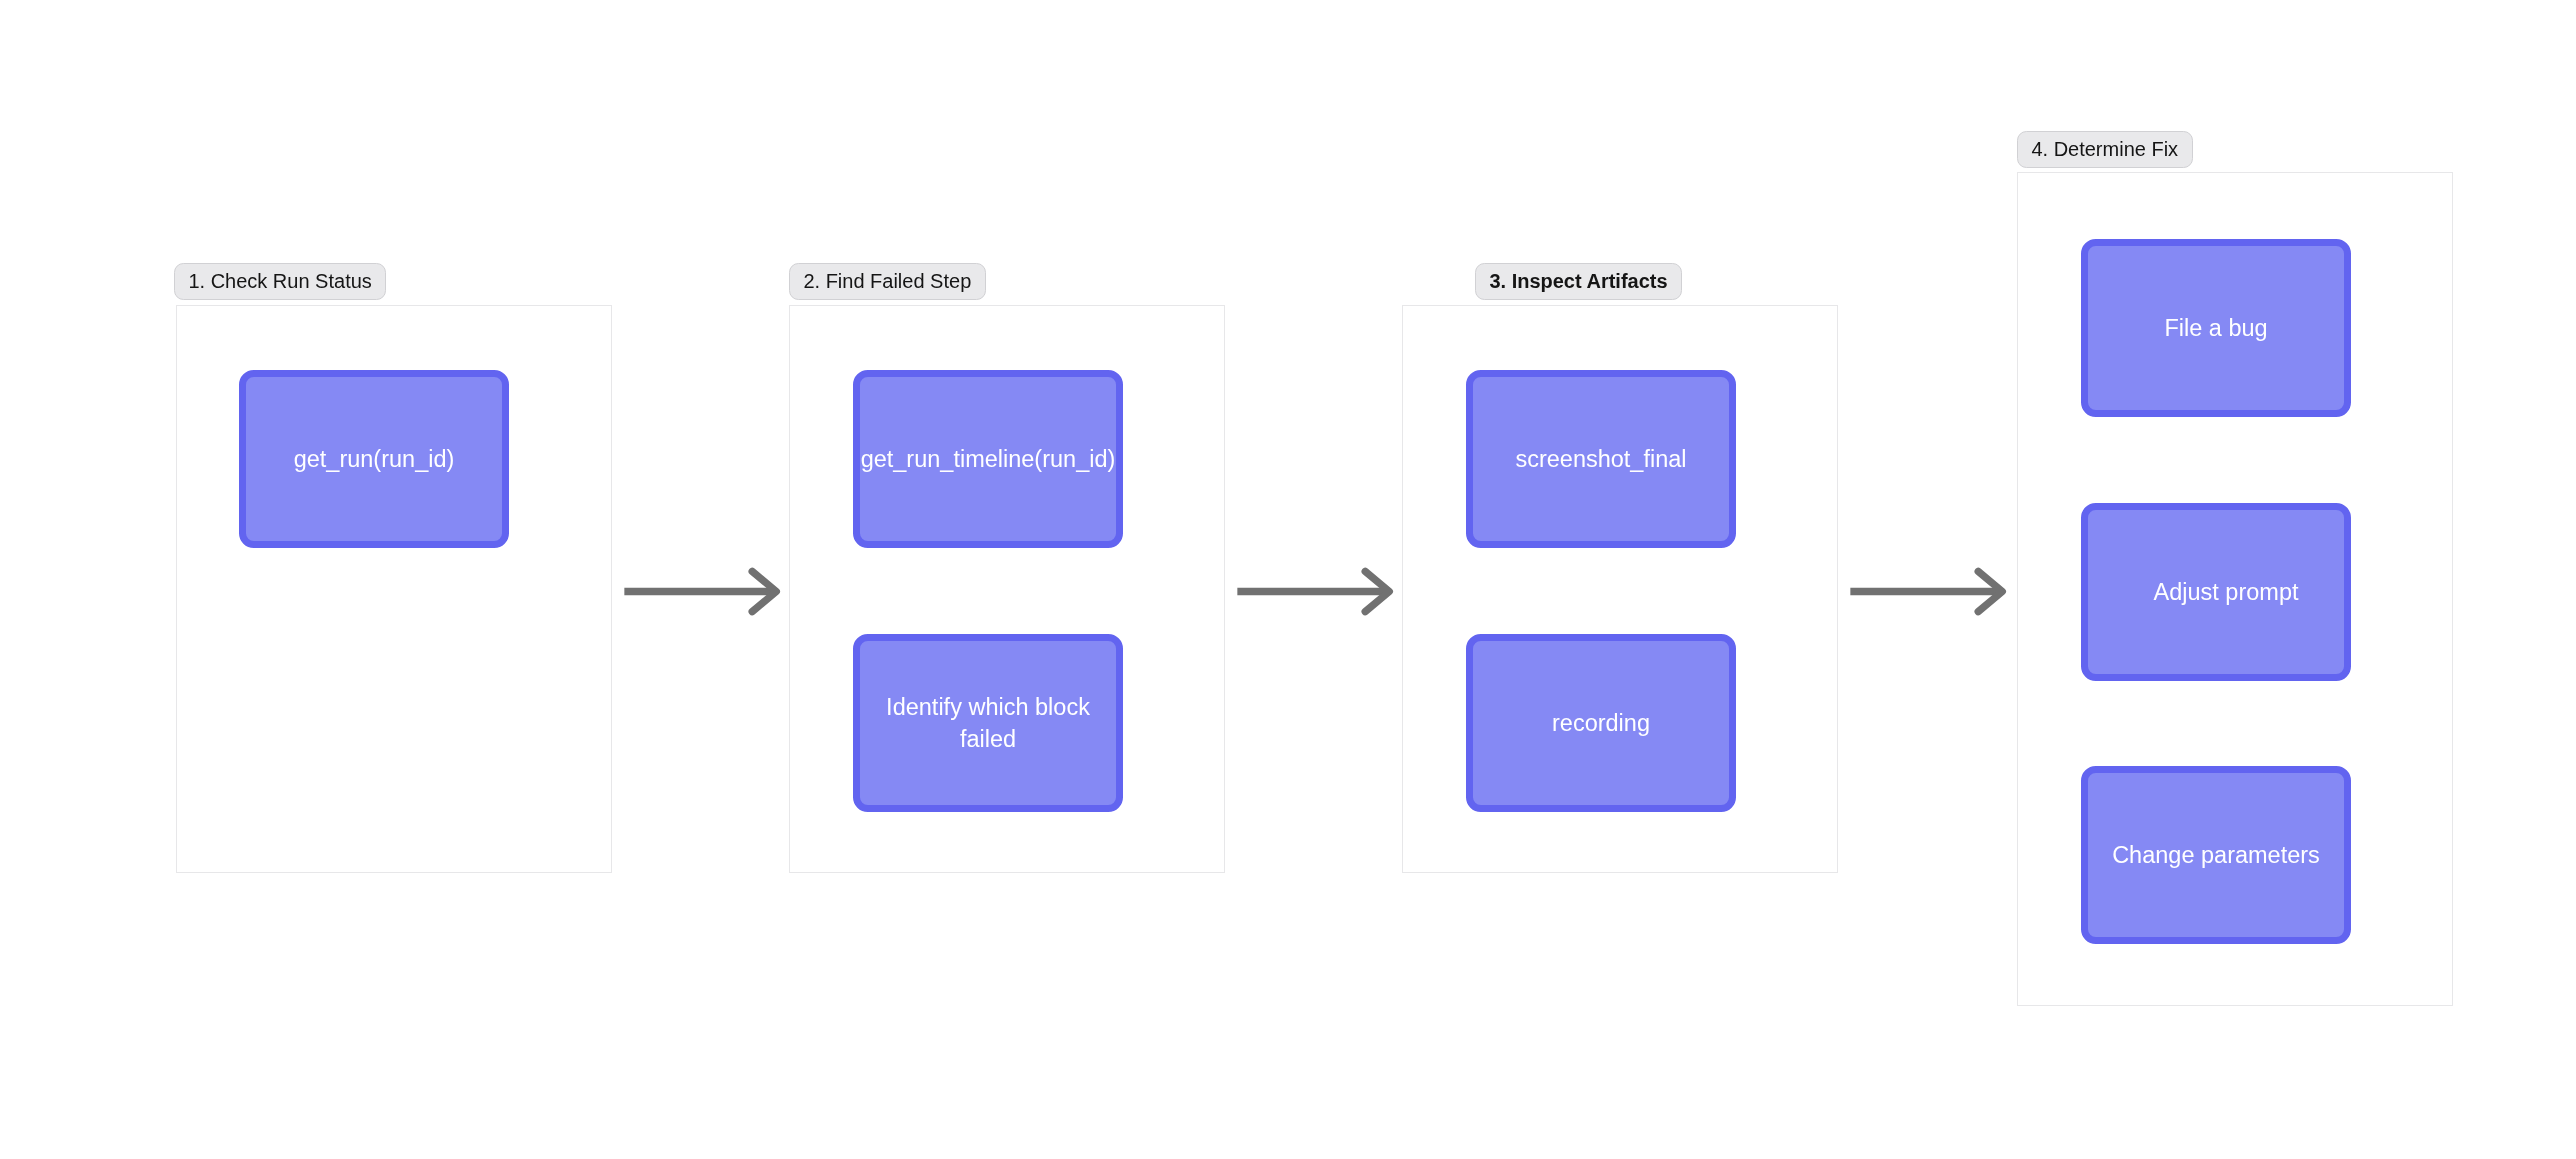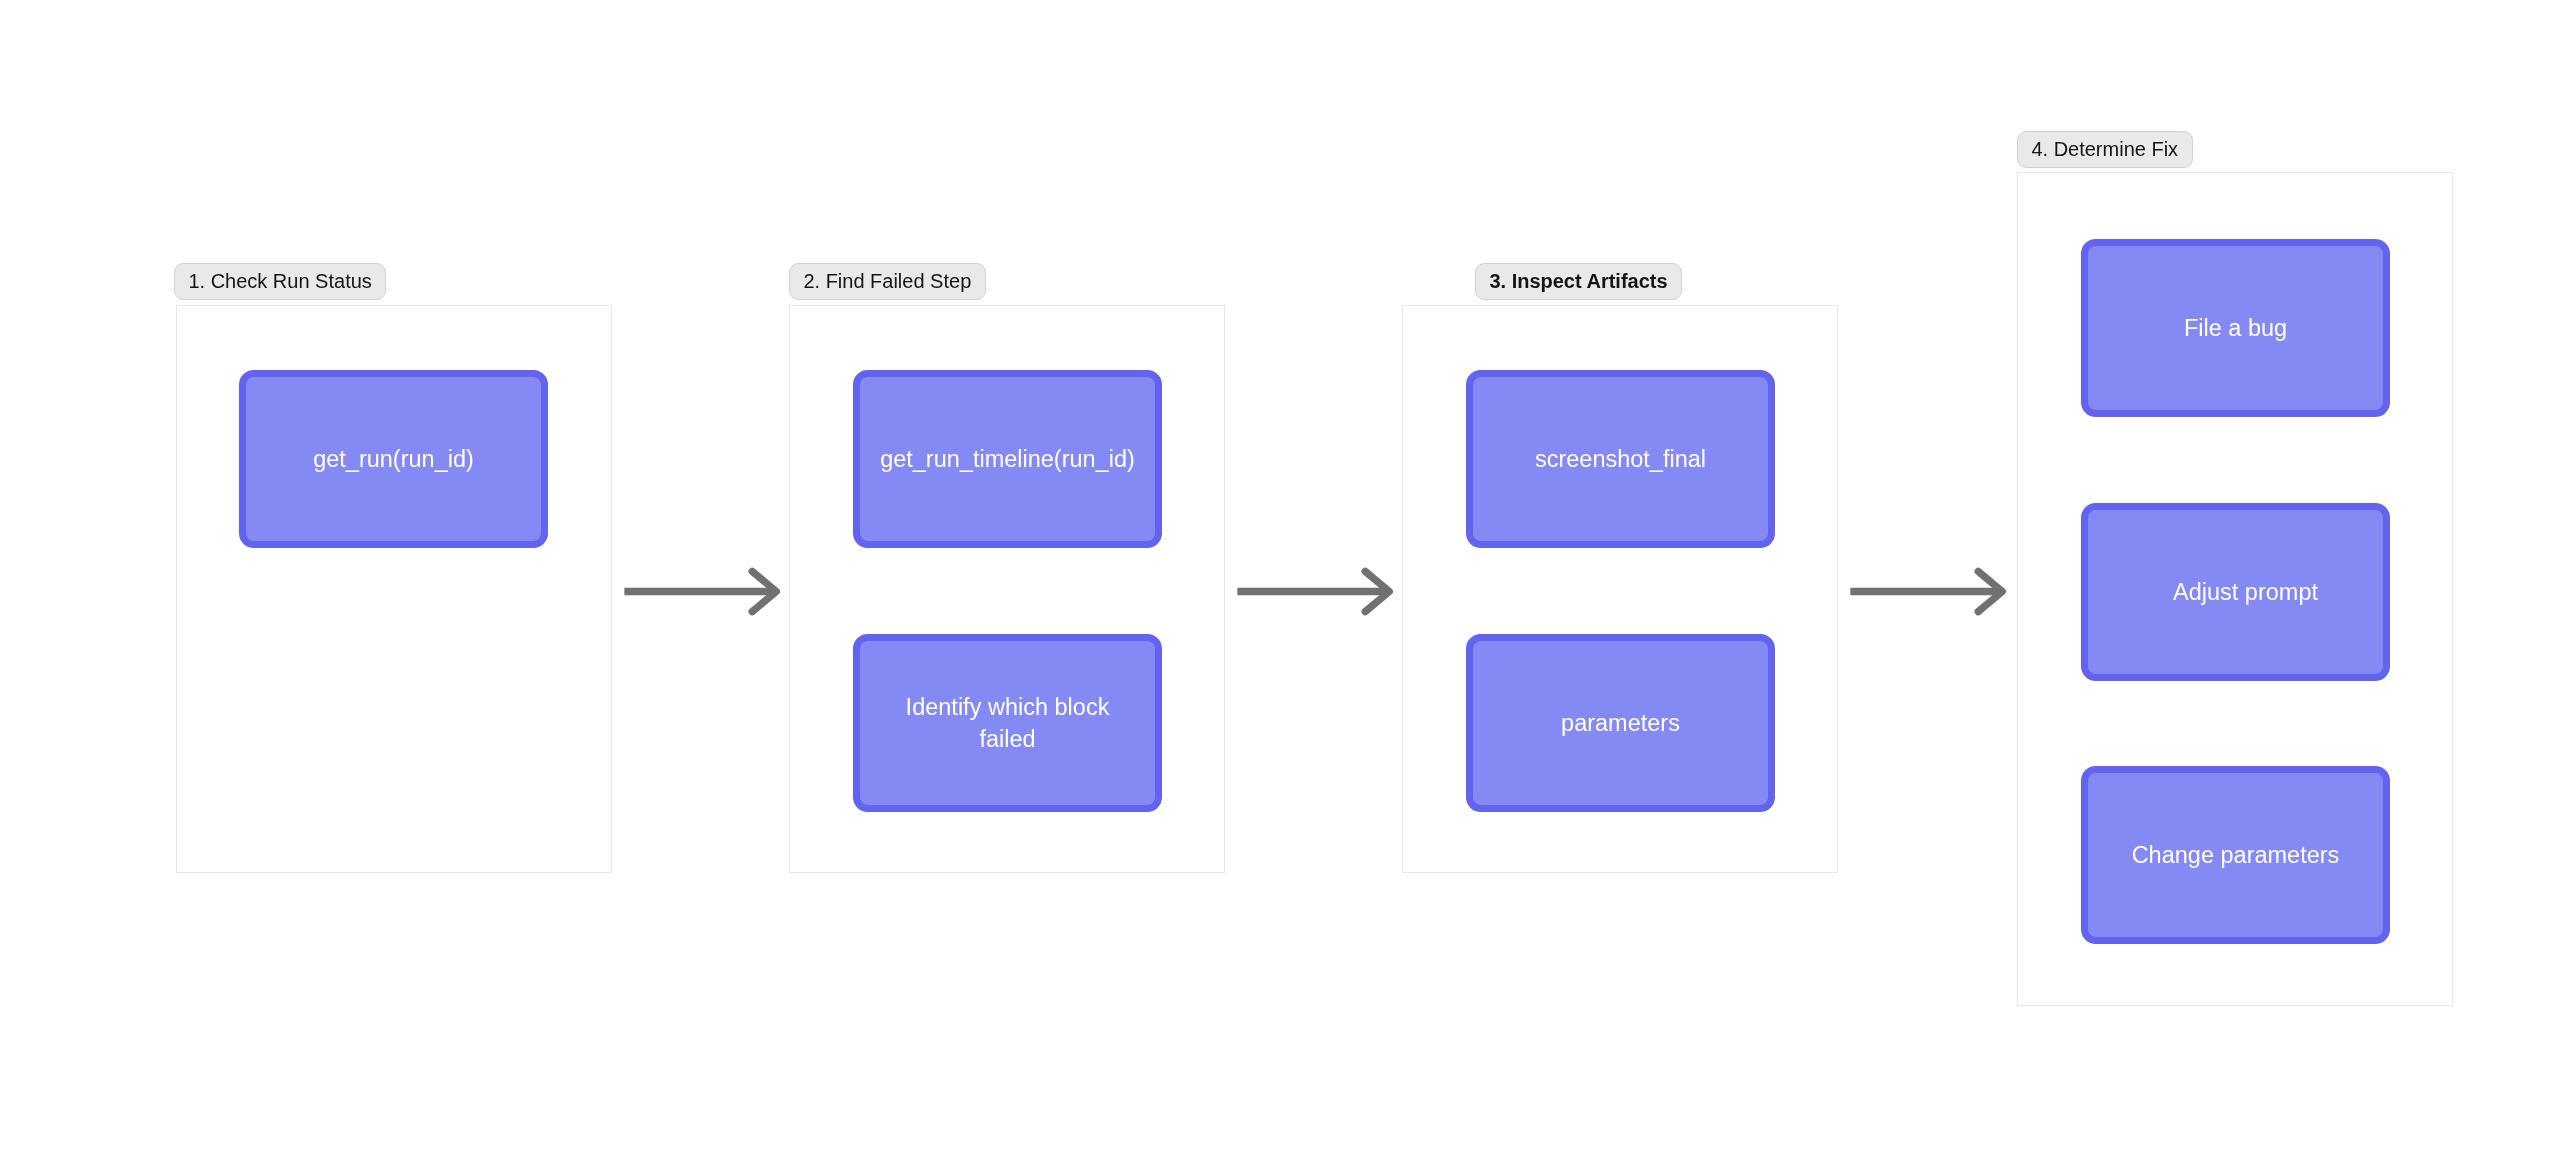--- a/index.html
+++ b/index.html
@@ -31,21 +31,21 @@
   }
   .group-container {
     position: absolute;
     box-sizing: border-box;
     background: var(--group-container-bg, #ffffff);
     border: 1.3px solid var(--group-container-border, #e7e7e9);
   }
   .node {
     position: absolute;
     box-sizing: border-box;
-    width: 309px;
+    width: 270px;
     height: 178px;
     background: var(--node-fill, #8589f4);
     border: 7.4px solid var(--node-border, #6264f0);
     border-radius: 14.8px;
     display: flex;
     align-items: center;
     justify-content: center;
     text-align: center;
     cursor: pointer;
   }
@@ -90,21 +90,21 @@
     <line x1="5" y1="38" x2="226" y2="38" stroke="currentColor" stroke-width="11"></line>
     <polyline points="196,8 232,38 196,68" fill="none" stroke="currentColor" stroke-width="11" stroke-linecap="round" stroke-linejoin="round"></polyline>
   </svg>
 
   <div class="group-label" style="left:1475px; top:263px;font-weight:bold;">3. Inspect Artifacts</div>
   <div class="group-container" style="left:1402px; top:305px; width:436px; height:568px;"></div>
   <div class="node" style="left:1466px; top:370px;">
     <span class="node-text">screenshot_final</span>
   </div>
   <div class="node" style="left:1466px; top:634px;">
-    <span class="node-text">parameters</span>
+    <span class="node-text">recording</span>
   </div>
 
   <svg class="arrow" style="left:1847px; top:566px;" width="162" height="51" viewBox="0 0 242 76">
     <line x1="5" y1="38" x2="226" y2="38" stroke="currentColor" stroke-width="11"></line>
     <polyline points="196,8 232,38 196,68" fill="none" stroke="currentColor" stroke-width="11" stroke-linecap="round" stroke-linejoin="round"></polyline>
   </svg>
 
   <div class="group-label" style="left:2017px; top:131px;">4. Determine Fix</div>
   <div class="group-container" style="left:2017px; top:172px; width:436px; height:834px;"></div>
   <div class="node" style="left:2081px; top:239px;">

